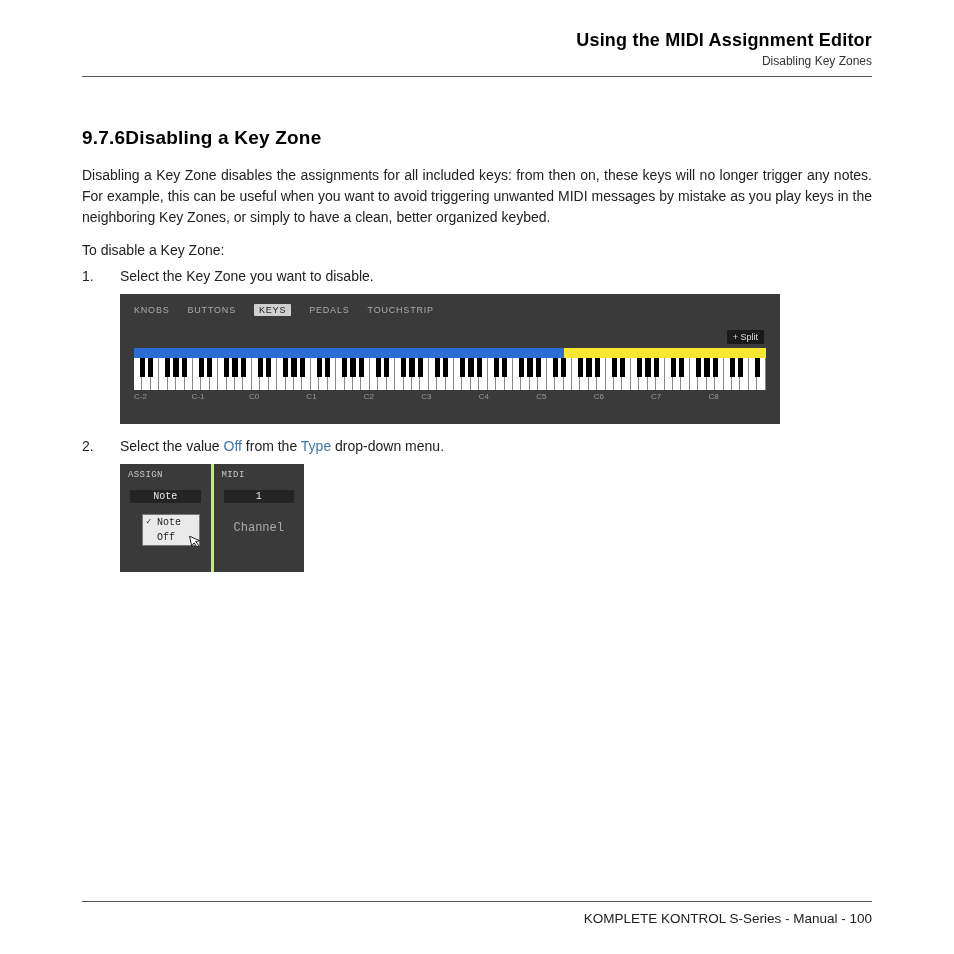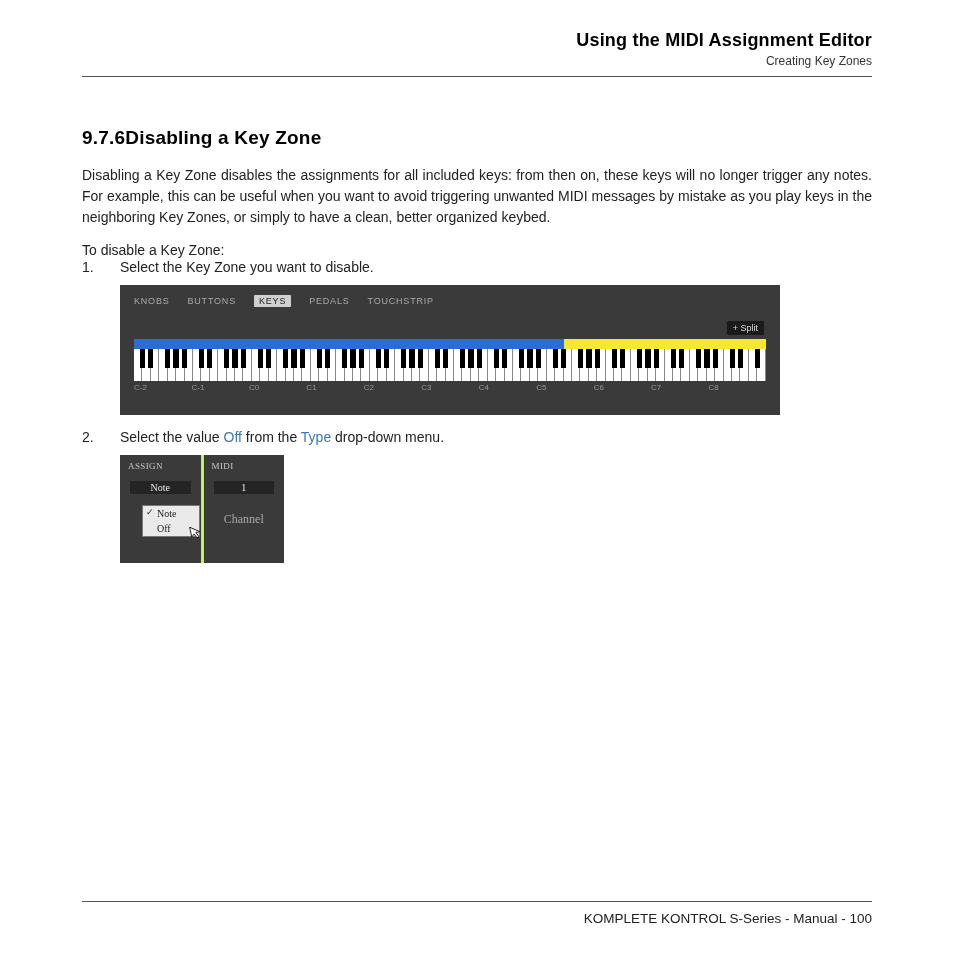--- a/index.html
+++ b/index.html
@@ -4,21 +4,21 @@
 <style>
   * { box-sizing: border-box; margin: 0; padding: 0; }
   html, body { width: 954px; height: 954px; background: #fff; font-family: "Helvetica Neue", Arial, sans-serif; color: #000; }
   .page { padding: 30px 82px 30px 82px; position: relative; height: 100%; }
   .header { text-align: right; margin-bottom: 4px; }
   .header .h1 { font-weight: 700; font-size: 18px; letter-spacing: 0.2px; font-stretch: condensed; }
   .header .h2 { font-weight: 400; font-size: 12px; color: #333; margin-top: 3px; }
   .rule { border: none; border-top: 1px solid #555; margin-top: 8px; margin-bottom: 50px; }
   .section-title { font-weight: 700; font-size: 19px; font-stretch: condensed; letter-spacing: 0.2px; display: flex; margin-bottom: 16px; }
   .body-text { font-size: 14px; line-height: 1.5; text-align: justify; color: #222; margin-bottom: 14px; }
-  .intro-line { font-size: 14px; margin-bottom: 1px; color: #222; }
+  .intro-line { font-size: 14px; margin-bottom: 10px; color: #222; }
   .list { list-style: none; }
   .list li { display: flex; font-size: 14px; color: #222; margin-bottom: 10px; }
   .list .num { width: 38px; flex: 0 0 38px; }
   .accent { color: #3d79b0; }
   
   .shot1 { margin-left: 38px; width: 660px; height: 130px; background: #3a3a3a; position: relative; font-family: Arial, sans-serif; }
   .shot1 .tabbar { padding: 10px 14px 0 14px; display: flex; gap: 18px; font-size: 9px; letter-spacing: 0.8px; color: #aaa; align-items: center; }
   .shot1 .tabbar .tab { cursor: default; }
   .shot1 .tabbar .tab.active { background: #d0d0d0; color: #222; padding: 1px 5px; border-radius: 1px; }
   .shot1 .split { position: absolute; right: 16px; top: 36px; font-size: 9px; color: #ddd; background: #1a1a1a; padding: 2px 6px; border-radius: 1px; }
@@ -27,21 +27,21 @@
   .shot1 .zone-blue  { background: #2a6dd4; flex: 0 0 68%; }
   .shot1 .zone-yellow{ background: #f7e733; flex: 0 0 32%; }
   .shot1 .keyboard { height: 32px; background: #fff; display: flex; position: relative; }
   .shot1 .white-keys { display: flex; width: 100%; }
   .shot1 .white-keys div { flex: 1; border-right: 1px solid #888; }
   .shot1 .black-overlay { position: absolute; inset: 0; }
   .shot1 .bk { position: absolute; top: 0; height: 60%; background: #000; }
   .shot1 .octlabels { display: flex; font-size: 8px; color: #999; margin-top: 2px; }
   .shot1 .octlabels span { flex: 1; text-align: left; }
   
-  .shot2 { margin-left: 38px; margin-top: 6px; width: 164px; height: 108px; background: #3a3a3a; position: relative; font-family: Liberation Serif, serif; font-size: 10px; color: #c8c8c8; }
+  .shot2 { margin-left: 38px; margin-top: 6px; width: 184px; height: 108px; background: #3a3a3a; position: relative; font-family: Liberation Mono, monospace; font-size: 10px; color: #c8c8c8; }
   .shot2 .cols { display: flex; height: 100%; }
   .shot2 .col { flex: 1; padding: 6px 8px 0 8px; }
   .shot2 .col + .col { border-left: 3px solid #bef264; }
   .shot2 .colhdr { font-size: 9px; letter-spacing: 0.4px; color: #c8c8c8; margin-bottom: 10px; }
   .shot2 .valbox { background: #242424; color: #eaeaea; text-align: center; padding: 1px 0; margin: 0 2px; font-size: 10px; }
   .shot2 .sublabel { text-align: center; font-size: 12px; color: #aaa; margin-top: 18px; }
   .shot2 .dropdown { position: absolute; left: 22px; top: 50px; width: 58px; background: #eaeaea; border: 1px solid #777; color: #222; font-size: 10px; }
   .shot2 .dropdown .opt { padding: 2px 4px 2px 14px; position: relative; }
   .shot2 .dropdown .opt.check::before { content: "✓"; position: absolute; left: 3px; top: 1px; font-size: 9px; }
   .shot2 .cursor { position: absolute; left: 70px; top: 70px; font-size: 11px; color: #000; transform: rotate(-12deg); }
@@ -49,21 +49,21 @@
   
   .footerRule { position: absolute; left: 82px; right: 82px; bottom: 52px; border-top: 1px solid #555; }
   .footer { position: absolute; right: 82px; bottom: 28px; font-size: 13.5px; color: #222; }
 </style>
 </head>
 <body>
 
 <div class="page">
   <div class="header">
     <div class="h1">Using the MIDI Assignment Editor</div>
-    <div class="h2">Creating Key Zones</div>
+    <div class="h2">Disabling Key Zones</div>
   </div>
   <hr class="rule">
 
   <div class="section-title">
     <span>9.7.6</span>
     <span>Disabling a Key Zone</span>
   </div>
 
   <p class="body-text">Disabling a Key Zone disables the assignments for all included keys: from then on, these keys will no longer trigger any notes. For example, this can be useful when you want to avoid triggering unwanted MIDI messages by mistake as you play keys in the neighboring Key Zones, or simply to have a clean, better organized keybed.</p>
 

